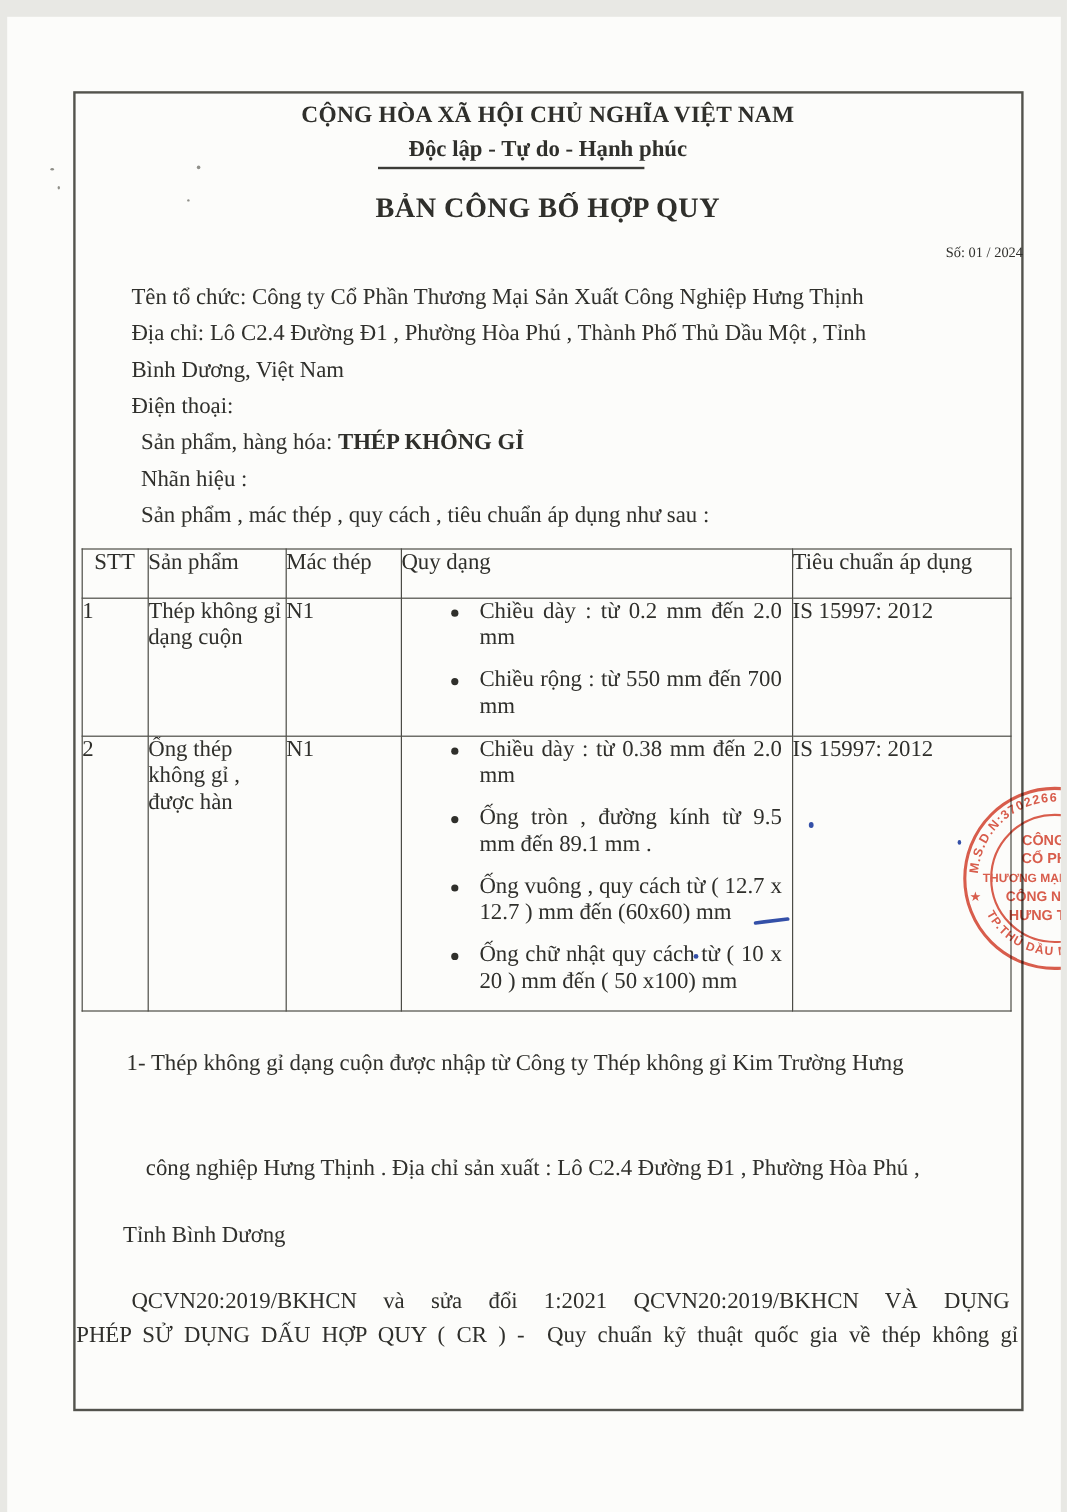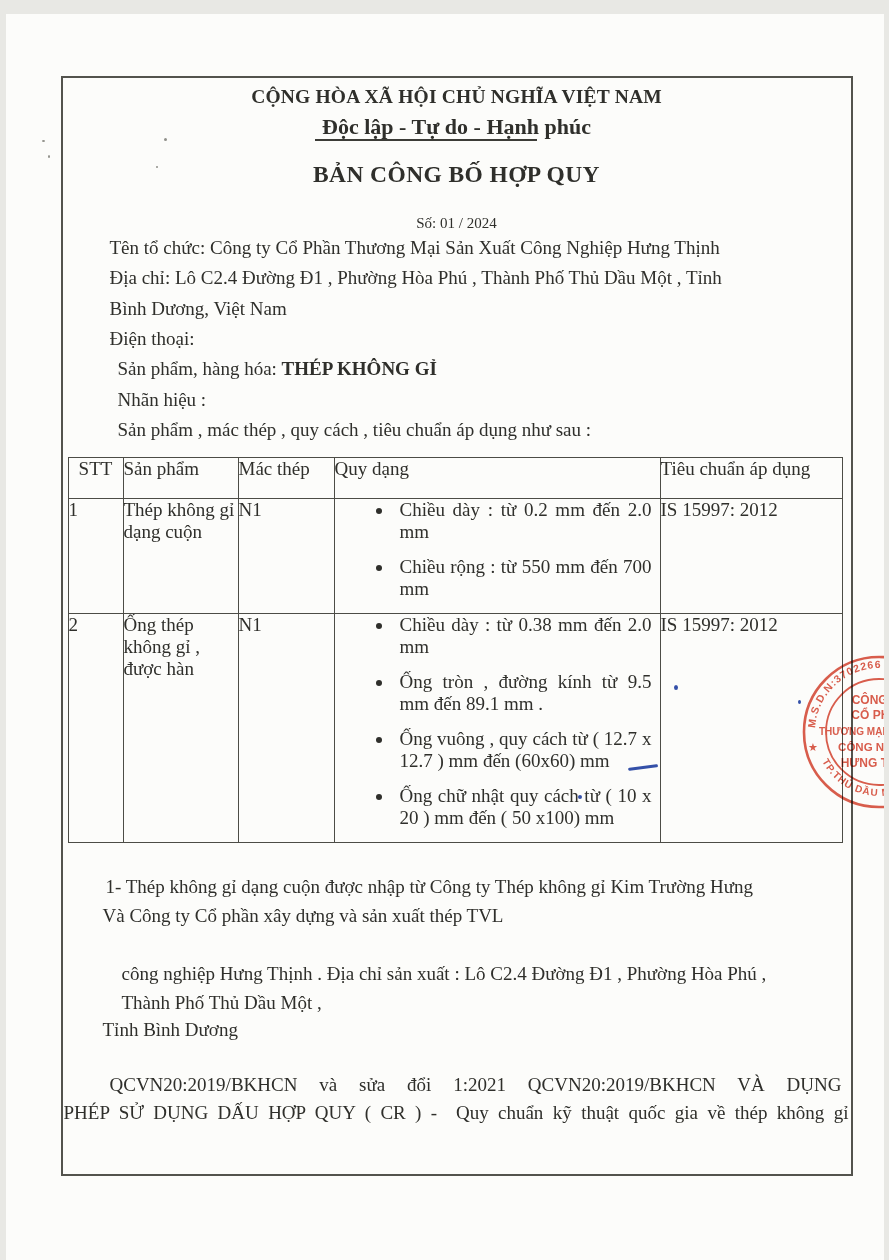--- a/index.html
+++ b/index.html
@@ -19,25 +19,25 @@
     background:linear-gradient(180deg,#2e2f2a 0%,#4a4c43 8%,#3a3c34 30%,#43453c 60%,#34352e 100%); }
   .edge-right-notch { position:absolute; left:883px; top:128px; width:6px; height:34px; background:#d6d3c6; }
   .edge-bottom { position:absolute; left:0; top:1252px; width:889px; height:8px;
     background:linear-gradient(90deg,#8f948e 0%,#878c86 70%,#6f746e 97%,#4a4c44 100%); }
   .speck { position:absolute; background:#90908a; border-radius:50%; }
 
   
   .nat { position:absolute; left:55px; top:72px; width:792px; text-align:center;
     font-weight:bold; font-size:19.5px; letter-spacing:.2px; }
   .motto { position:absolute; left:55px; top:100px; width:792px; text-align:center;
-    font-weight:bold; font-size:22px; }
+    font-weight:bold; font-size:19px; }
   .motto-underline { position:absolute; left:309px; top:125px; width:222px; height:2px; background:#3c3c37; }
   .doc-title { position:absolute; left:55px; top:147px; width:792px; text-align:center;
     font-weight:bold; font-size:23.5px; letter-spacing:.4px; }
-  .doc-number { position:absolute; left:55px; top:201px; width:792px; text-align:center; font-size:15px; }
+  .doc-number { position:absolute; left:55px; top:189px; width:792px; text-align:right; font-size:12px; }
 
   
   .line { position:absolute; font-size:19px; line-height:26px; white-space:nowrap; }
   .b { font-weight:bold; }
 
   
   .tblwrap { position:absolute; left:62px; top:443px; }
   table.main { border-collapse:collapse; table-layout:fixed; width:774px;padding-left:47px; }
   table.main td, table.main th {
     border:1.5px solid #4c4c46; vertical-align:top; font-size:19px; font-weight:normal;
@@ -138,23 +138,21 @@
             <li>Ống chữ nhật quy cách từ ( 10 x 20 ) mm đến ( 50 x100) mm</li>
           </ul>
         </td>
         <td class="tc">IS 15997: 2012</td>
       </tr>
     </tbody>
       </table>
   </div>
 
   <div class="note" style="left:100px;top:860px;">1-  Thép không gỉ dạng cuộn được nhập từ Công ty Thép không gỉ Kim Trường Hưng</div>
-  <div class="note" style="left:97px;top:889px;">Và Công ty Cổ phần xây dựng và sản xuất thép TVL</div>
   <div class="note" style="left:116px;top:947px;">công nghiệp Hưng Thịnh . Địa chỉ sản xuất : Lô C2.4 Đường Đ1 , Phường Hòa Phú ,</div>
-  <div class="note" style="left:116px;top:976px;">Thành Phố Thủ Dầu Một ,</div>
   <div class="note" style="left:97px;top:1003px;">Tỉnh Bình Dương</div>
   <div class="note just" style="left:104px;top:1058px;width:732px;">QCVN20:2019/BKHCN và sửa đổi 1:2021 QCVN20:2019/BKHCN VÀ DỤNG</div>
   <div class="note just" style="left:58px;top:1086px;width:785px;white-space:pre-wrap;">PHÉP SỬ DỤNG DẤU HỢP QUY ( CR ) -  Quy chuẩn kỹ thuật quốc gia về thép không gỉ</div>
 
   <div class="pen" style="left:622px;top:752px;width:30px;height:2.5px;transform:rotate(-7deg);"></div>
   <div class="pen" style="left:572px;top:781px;width:4px;height:4px;border-radius:50%;"></div>
   <div class="pen" style="left:668px;top:671px;width:4px;height:5px;border-radius:50%;"></div>
   <div class="pen" style="left:792px;top:686px;width:3px;height:4px;border-radius:50%;"></div>
 
   <svg class="stamp" viewBox="0 0 160 160">

